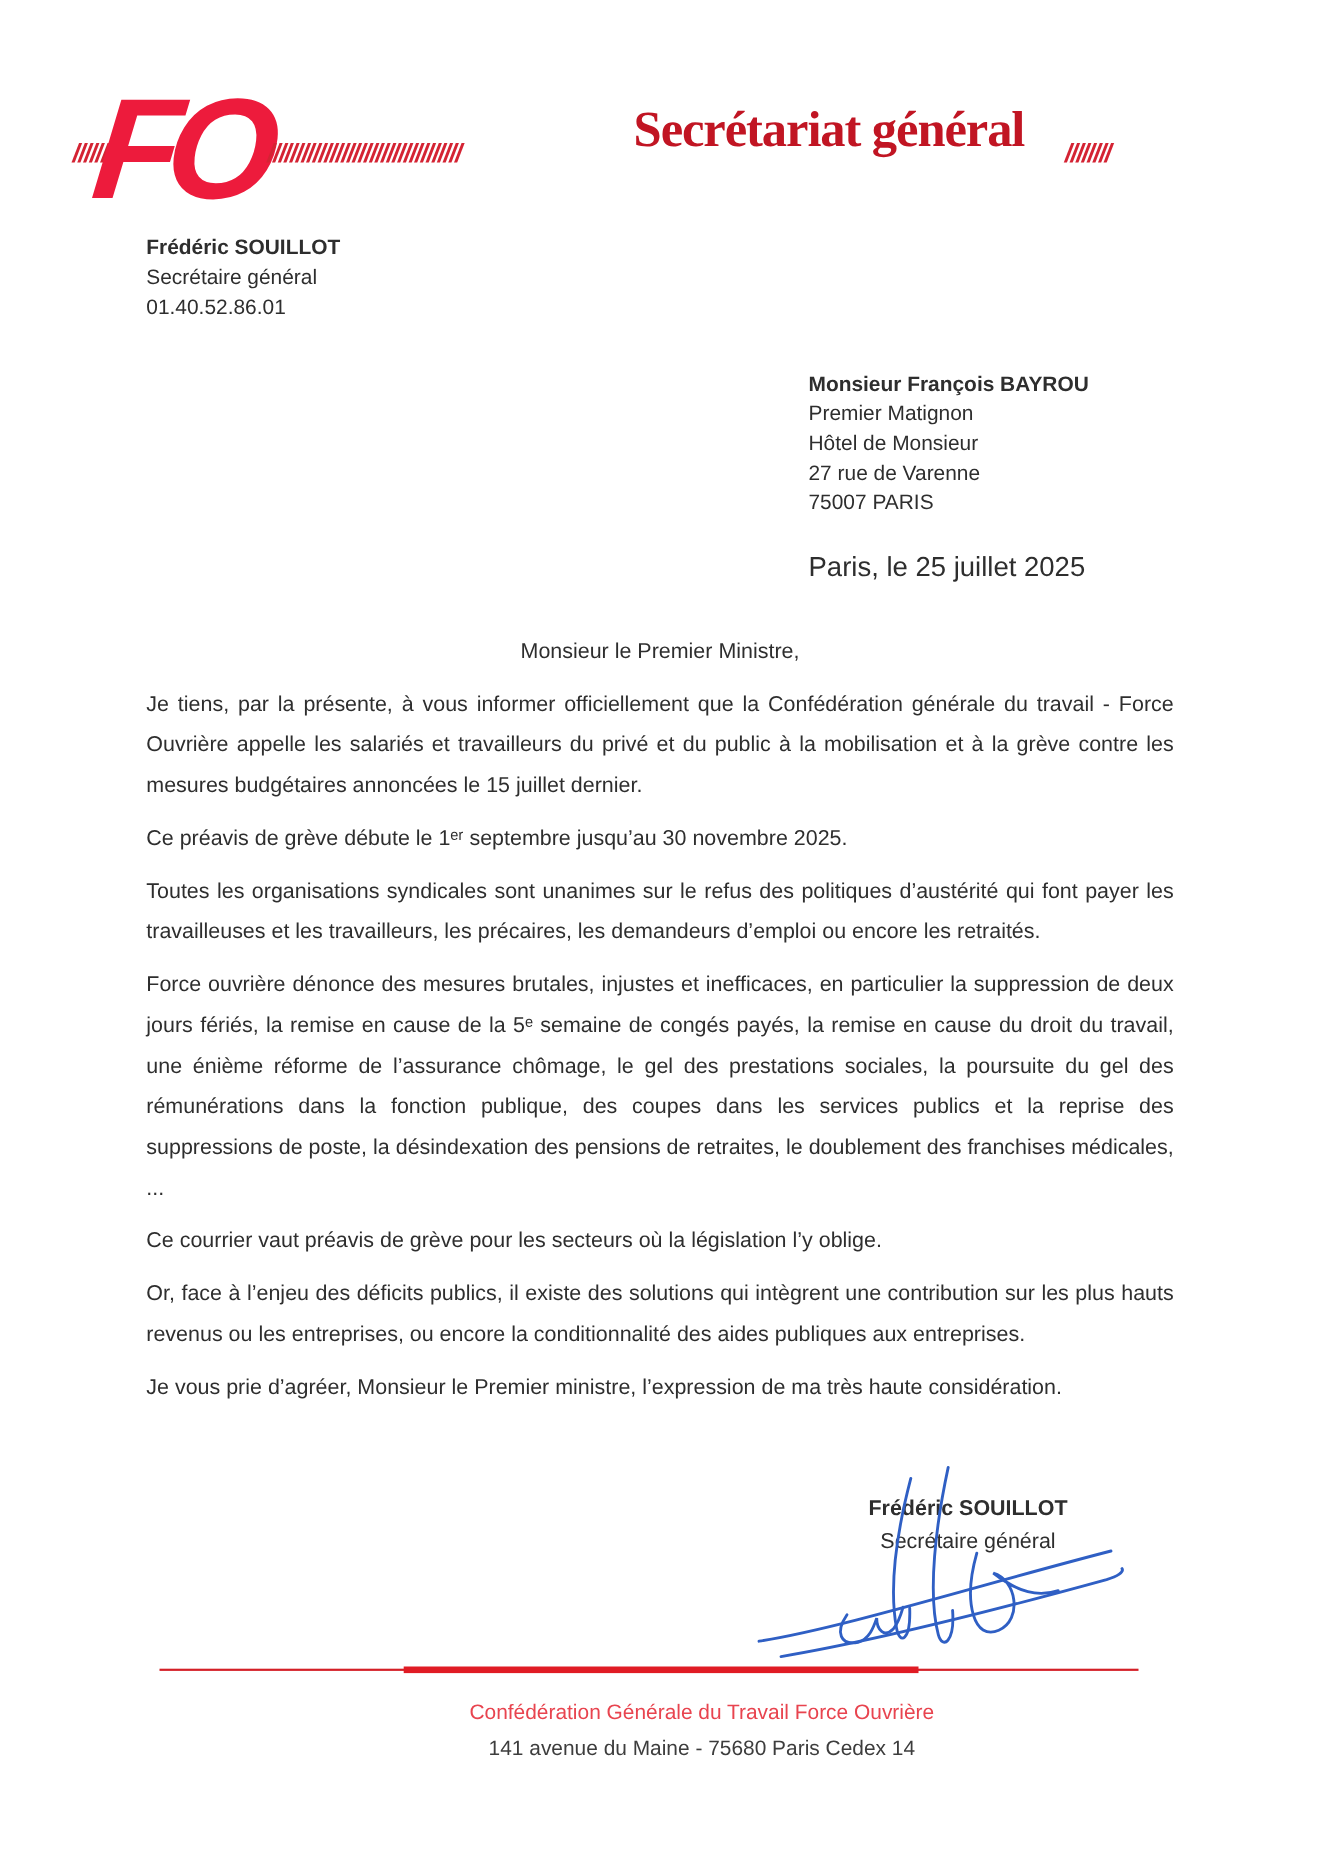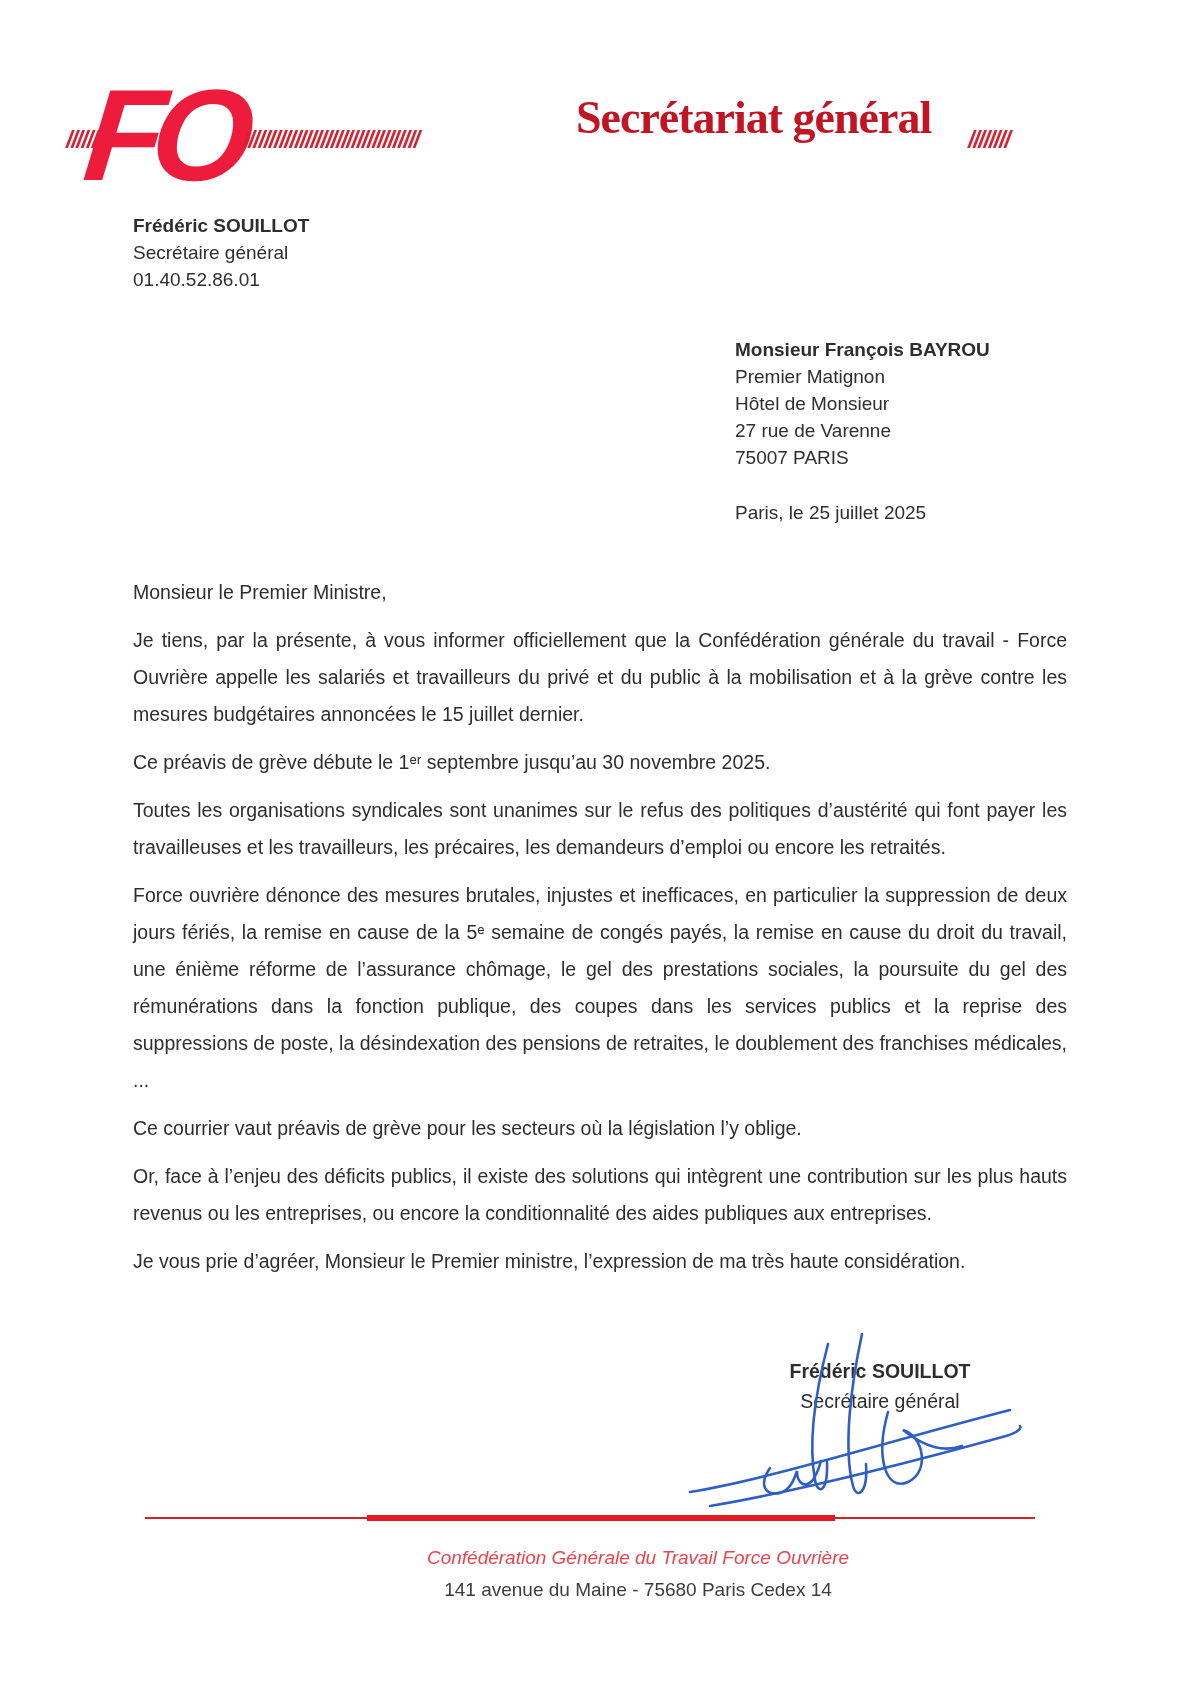--- a/index.html
+++ b/index.html
@@ -17,42 +17,42 @@
   .slashes-right{left:968px;top:128px;}
   .header-title{position:absolute;left:576px;top:93px;
         font-family:"Liberation Serif","DejaVu Serif",serif;font-weight:bold;
         font-size:46px;line-height:1.1;color:#C11523;letter-spacing:-1px;white-space:nowrap;}
 
   
   .sender{position:absolute;left:133px;top:212px;font-size:19px;line-height:27px;}
   .sender .name{font-weight:bold;}
   .recipient{position:absolute;left:735px;top:336px;font-size:19px;line-height:27px;}
   .recipient .name{font-weight:bold;}
-  .dateline{position:absolute;left:735px;top:502px;font-size:19px;}
+  .dateline{position:absolute;left:735px;top:502px;font-size:25px;}
 
   
   .letter-body{position:absolute;left:133px;top:574px;width:934px;
         font-size:19.5px;line-height:37px;text-align:justify;}
   .letter-body p{margin:0 0 11px 0;}
-  .salutation{text-align:left;}
+  .salutation{text-align:center;}
 
   
   .sig-block{position:absolute;left:740px;top:1356px;width:280px;text-align:center;
         font-size:19.5px;line-height:30px;}
   .sig-block .name{font-weight:bold;}
   .sig-svg{position:absolute;left:676px;top:1330px;width:350px;height:190px;overflow:visible;}
 
   
   .divider{position:absolute;left:145px;top:1515px;width:890px;height:6px;}
   .divider .thin{position:absolute;left:0;top:2px;width:100%;height:2px;background:#D42027;}
   .divider .thick{position:absolute;left:222px;top:0;width:468px;height:6px;background:#E01B24;}
 
   .footer{position:absolute;left:75px;top:1542px;width:1126px;text-align:center;
         font-size:19px;line-height:32px;color:#3d3d3d;}
-  .footer .org{color:#E8444F;font-style:italic;}
+  .footer .org{color:#E8444F;}
 </style>
 </head>
 <body>
 
 <div class="page">
 
   <div class="slashes slashes-left">//////</div>
   <div class="logo">FO</div>
   <div class="slashes slashes-mid">//////////////////////////////////</div>
   <div class="header-title">Secrétariat général</div>

